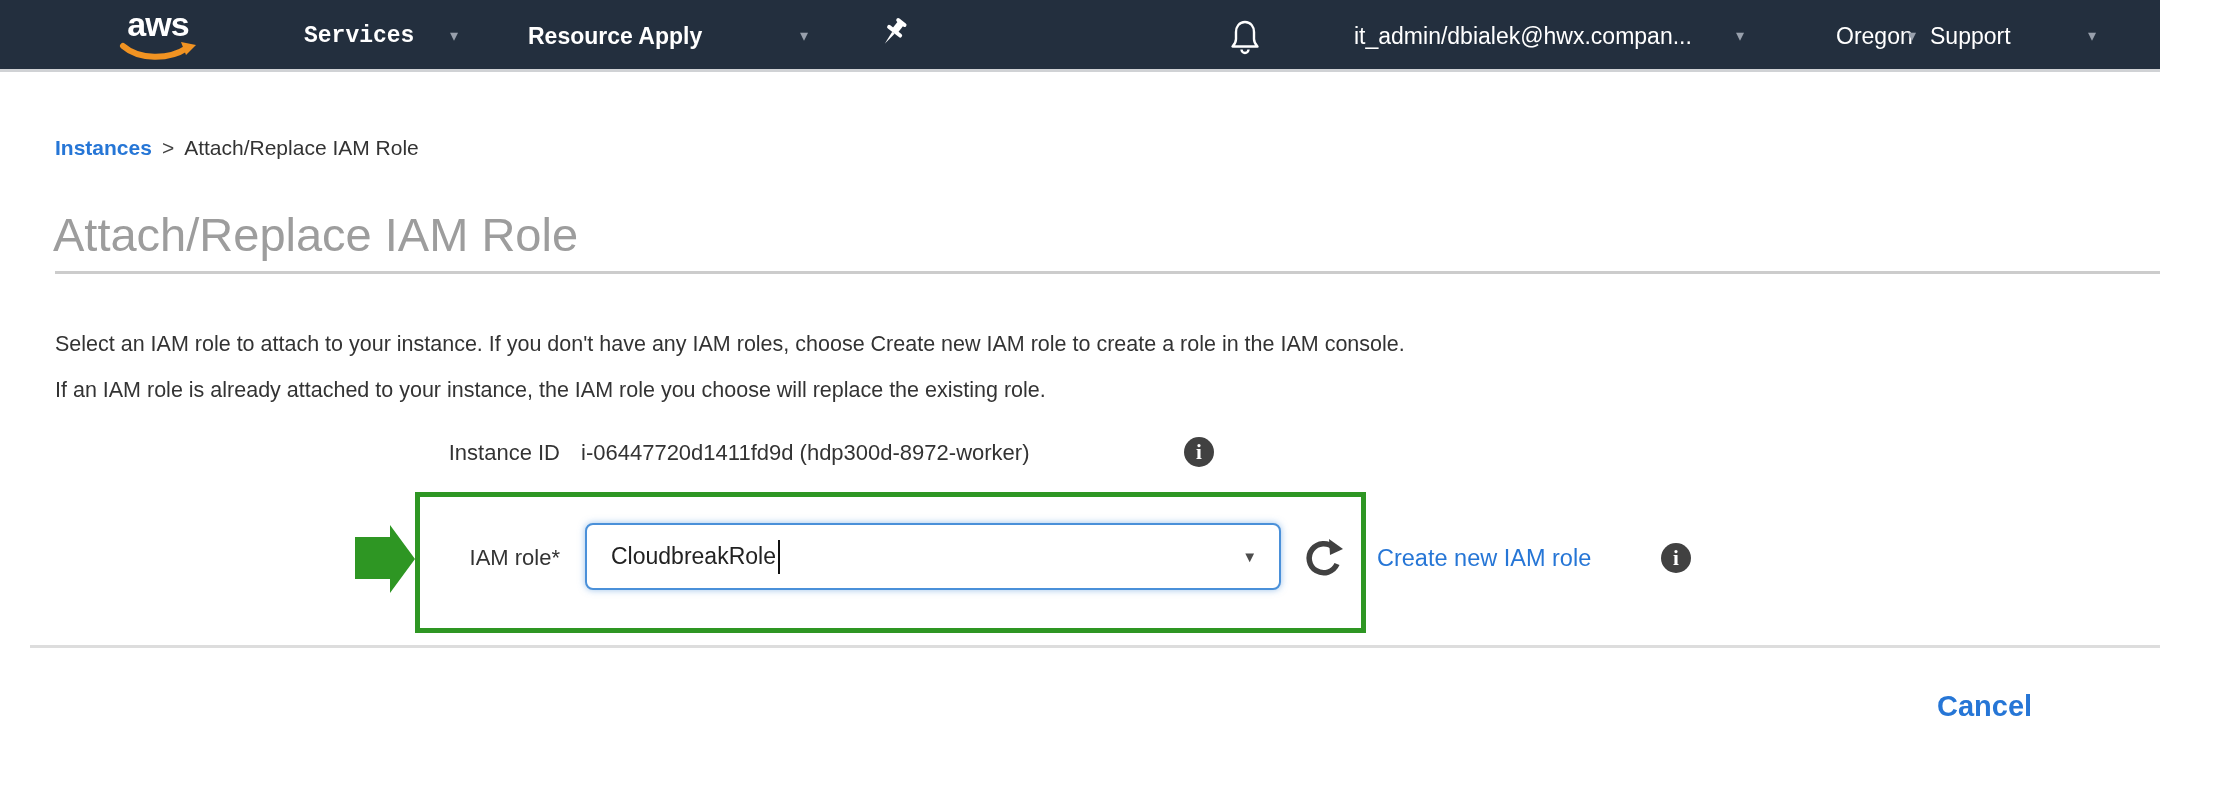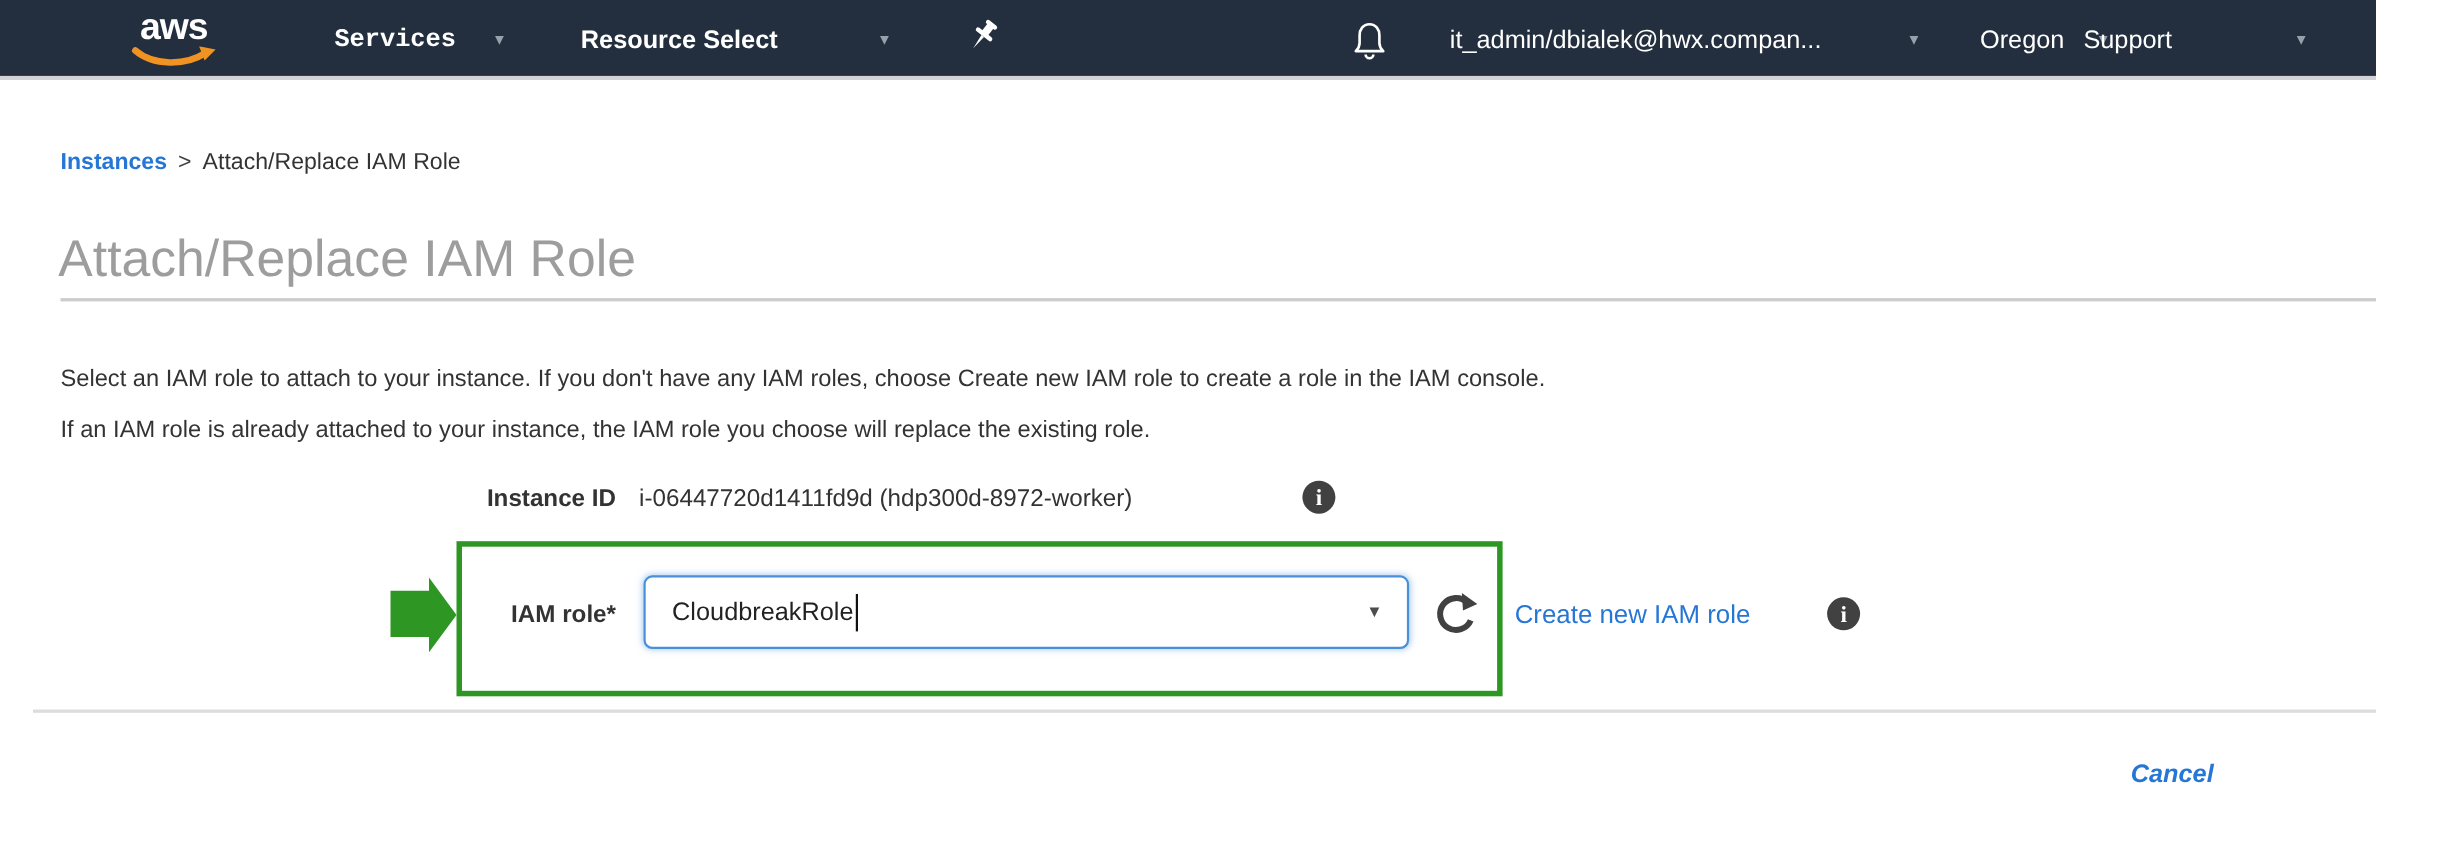--- a/index.html
+++ b/index.html
@@ -8,21 +8,21 @@
 
   
   .topbar { position:absolute; left:0; top:0; width:2222px; height:72px;
             background:#232f3e; border-bottom:3px solid #d0d2d5; }
   .topbar * { position:absolute; }
   .logo { left:116px; top:6px; width:84px; height:62px; cursor:pointer; }
   .logo-text { position:static; display:block; color:#fff; font-weight:bold; font-size:34px;
                line-height:36px; text-align:center; letter-spacing:-1px; }
   .logo-smile { position:static; display:block; margin:0 auto; }
   .nav-item { color:#fff; font-weight:bold; font-size:23px; top:23px; cursor:pointer; white-space:nowrap; }
-  .nav-item.plain { font-weight:normal; }
+  .nav-item.plain { font-weight:normal;margin-left:36px; }
   .nav-caret { color:#98a0ac; font-size:16px; top:26px; cursor:pointer; }
   .svc { left:304px;font-family:Liberation Mono, monospace; } .svc-caret { left:450px; }
   .rg { left:528px; } .rg-caret { left:800px; }
   .pin { left:877px; top:17px; width:34px; height:38px; cursor:pointer; }
   .bell { left:1229px; top:18px; width:32px; height:38px; cursor:pointer; }
   .user { left:1318px; } .user-caret { left:1736px; }
   .region { left:1800px; } .region-caret { left:1908px; }
   .support { left:1894px;text-align:right; } .support-caret { left:2088px; }
 
   
@@ -32,21 +32,21 @@
 
   
   .page-title { position:absolute; left:53px; top:207px; font-size:47px; font-weight:400;
                 color:#9d9d9d; letter-spacing:0px; }
   .title-rule { position:absolute; left:55px; top:271px; width:2135px; height:3px; background:#cccccc; }
 
   
   .descr { position:absolute; left:55px; top:321px; font-size:21.5px; color:#333; line-height:46px; }
 
   
-  .form-label { position:absolute; left:0; width:560px; text-align:right; font-weight:bold;
+  .form-label { position:absolute; left:0; width:560px; text-align:right; font-weight:normal;
                 font-size:22px; color:#333; white-space:nowrap; }
   .inst-label { top:440px; }
   .inst-value { position:absolute; left:581px; top:440px; font-size:22px; color:#333; white-space:nowrap; }
   .info-badge { position:absolute; width:30px; height:30px; border-radius:50%; background:#414141;
                 color:#fff; font-family:"Liberation Serif", serif; font-weight:bold; font-size:21px;
                 display:flex; align-items:center; justify-content:center; cursor:pointer; }
   .info-1 { left:1184px; top:437px; }
   .info-2 { left:1661px; top:543px; }
 
   .green-box { position:absolute; left:415px; top:492px; width:951px; height:141px;
@@ -63,22 +63,22 @@
   .cb-cursor { width:2px; height:34px; background:#111; margin-left:2px; }
   .cb-caret { margin-left:auto; color:#4d4d4d; font-size:15px; }
 
   .refresh-btn { position:absolute; left:1303px; top:536px; width:40px; height:44px; cursor:pointer; }
 
   .create-link { position:absolute; left:1377px; top:545px; font-size:23.5px; color:#2676d6;
                  text-decoration:none; cursor:pointer; white-space:nowrap; }
 
   
   .footer-rule { position:absolute; left:30px; top:645px; width:2160px; height:3px; background:#dddddd; }
-  .cancel-link { position:absolute; left:1937px; top:690px; font-size:23px; font-weight:bold;
-                 color:#2676d6; text-decoration:none; cursor:pointer;font-style:italic; }
+  .cancel-link { position:absolute; left:1937px; top:690px; font-size:29px; font-weight:bold;
+                 color:#2676d6; text-decoration:none; cursor:pointer; }
   .apply-btn { position:absolute; left:2057px; top:668px; width:119px; height:63px;
                border-radius:9px; border:1px solid #1c5aa0;
                background:linear-gradient(180deg, #4493e6 0%, #2265b4 100%);
                color:#fff; font-weight:bold; font-size:23px;
                display:flex; align-items:center; justify-content:center;
                text-shadow:0 -1px 0 rgba(0,0,0,0.25); cursor:pointer;
                box-shadow:0 1px 2px rgba(0,0,0,0.2); }
 </style>
 </head>
 <body>
@@ -90,21 +90,21 @@
       <span class="logo-text">aws</span>
       <svg class="logo-smile" width="78" height="22" viewBox="0 0 78 22">
         <path d="M4 4 C 20 18, 50 18, 68 6" fill="none" stroke="#f19322" stroke-width="6" stroke-linecap="round"></path>
         <polygon points="62,0 77,3 67,13" fill="#f19322"></polygon>
       </svg>
     </div>
 
     <span class="nav-item svc">Services</span>
     <span class="nav-caret svc-caret">▾</span>
 
-    <span class="nav-item rg">Resource Select</span>
+    <span class="nav-item rg">Resource Apply</span>
     <span class="nav-caret rg-caret">▾</span>
 
     <svg class="pin" width="34" height="38" viewBox="0 0 34 38">
       <g transform="rotate(38 17 15)" fill="#fff">
         <rect x="11" y="1" width="12" height="4" rx="2"></rect>
         <rect x="13.5" y="4" width="7" height="9"></rect>
         <rect x="8" y="12" width="18" height="4" rx="2"></rect>
         <path d="M15.5 16 L18.5 16 L17 30 Z"></path>
       </g>
     </svg>

